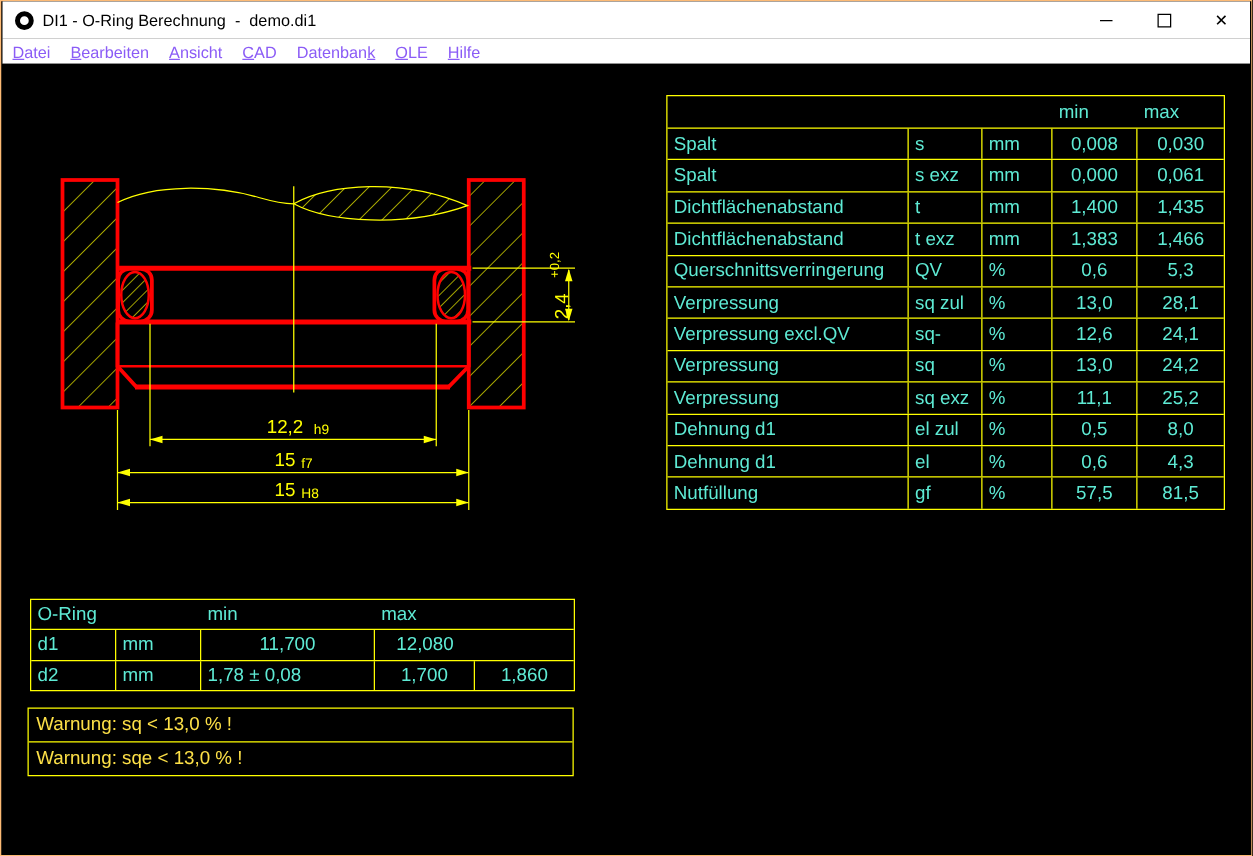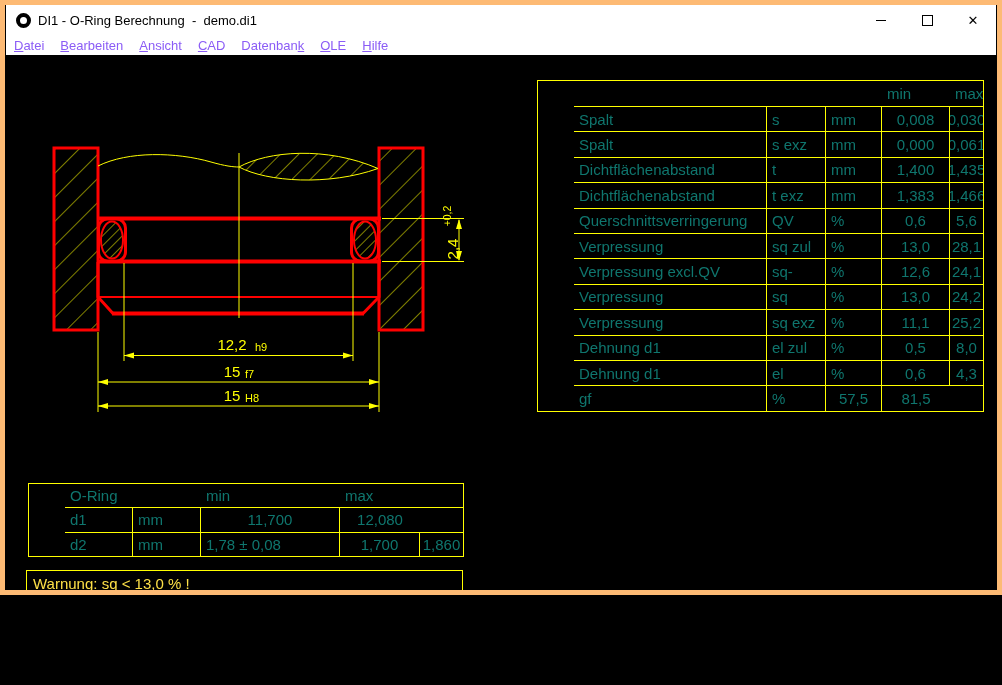--- a/index.html
+++ b/index.html
@@ -1,18 +1,18 @@
 <!DOCTYPE html>
 <html><head>
 <meta charset="utf-8">
 <style>
   html,body{margin:0;padding:0;background:#000;}
   .window{
-    position:relative;width:1002px;height:595px;box-sizing:border-box;
-    border:5px solid #fdba74;background:#000;overflow:hidden;
+    position:relative;width:1002px;height:685px;box-sizing:border-box;
+    border:1px solid #fdba74;background:#000;overflow:hidden;
     font-family:"Liberation Sans", sans-serif;
   }
   
   .titlebar{
     position:absolute;left:1px;top:0;right:1px;height:30px;background:#fff;
     display:flex;align-items:center;color:#000;
   }
   .app-icon{
     box-sizing:border-box;width:15px;height:15px;border-radius:50%;
     border:4.5px solid #000;margin:0 7px 0 10px;flex:0 0 auto;
@@ -26,21 +26,21 @@
   
   .menubar{
     position:absolute;left:1px;top:30px;right:1px;height:20px;background:#fff;
     display:flex;align-items:center;font-size:13px;color:#8b5cf6;
   }
   .mi{padding:1px 8px;}
   .mi .ul{text-decoration:underline;}
   
   .client{position:absolute;left:1px;top:50px;right:1px;bottom:1px;background:#000;}
   
-  .ytable{position:absolute;box-sizing:border-box;border:1px solid #ff0;color:#0f766e;font-size:15px;padding-left:36px;}
+  .ytable{position:absolute;box-sizing:border-box;border:1px solid #ff0;color:#5eead4;font-size:15px;}
   .row{display:grid;box-sizing:border-box;}
   .row + .row{border-top:1px solid #ff0;}
   .cell{box-sizing:border-box;overflow:hidden;white-space:nowrap;display:flex;align-items:center;}
   .cell.b{border-right:1px solid #ff0;}
   .pad{padding-left:5px;}
   .ctr{justify-content:center;}
   
   #results{left:531px;top:25px;width:447px;}
   #results .row{grid-template-columns:193px 59px 56px 68px 1fr;height:25.4px;}
   #results .hrow{height:25px;}
@@ -194,21 +194,21 @@
           <div class="cell b pad">t exz</div>
           <div class="cell b pad">mm</div>
           <div class="cell b ctr">1,383</div>
           <div class="cell ctr">1,466</div>
         </div>
       <div class="row">
           <div class="cell b pad">Querschnittsverringerung</div>
           <div class="cell b pad">QV</div>
           <div class="cell b pad">%</div>
           <div class="cell b ctr">0,6</div>
-          <div class="cell ctr">5,6</div>
+          <div class="cell ctr">5,3</div>
         </div>
       <div class="row">
           <div class="cell b pad">Verpressung</div>
           <div class="cell b pad">sq zul</div>
           <div class="cell b pad">%</div>
           <div class="cell b ctr">13,0</div>
           <div class="cell ctr">28,1</div>
         </div>
       <div class="row">
           <div class="cell b pad">Verpressung excl.QV</div>
@@ -239,20 +239,21 @@
           <div class="cell ctr">8,0</div>
         </div>
       <div class="row">
           <div class="cell b pad">Dehnung d1</div>
           <div class="cell b pad">el</div>
           <div class="cell b pad">%</div>
           <div class="cell b ctr">0,6</div>
           <div class="cell ctr">4,3</div>
         </div>
       <div class="row">
+          <div class="cell b pad">Nutfüllung</div>
           <div class="cell b pad">gf</div>
           <div class="cell b pad">%</div>
           <div class="cell b ctr">57,5</div>
           <div class="cell ctr">81,5</div>
         </div>
     </div>
 
     <div id="oring" class="ytable">
       <div class="row hrow">
         <div class="cell pad" style="grid-column:span 2">O-Ring</div>

